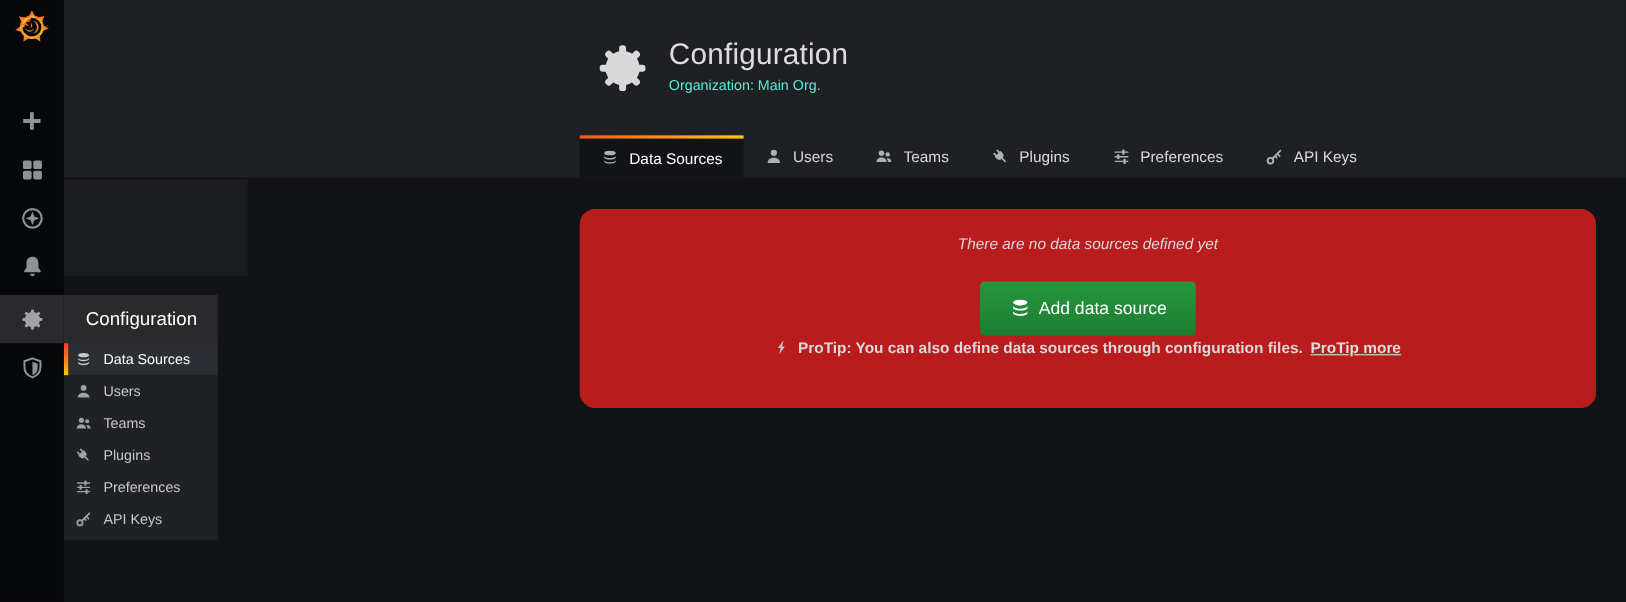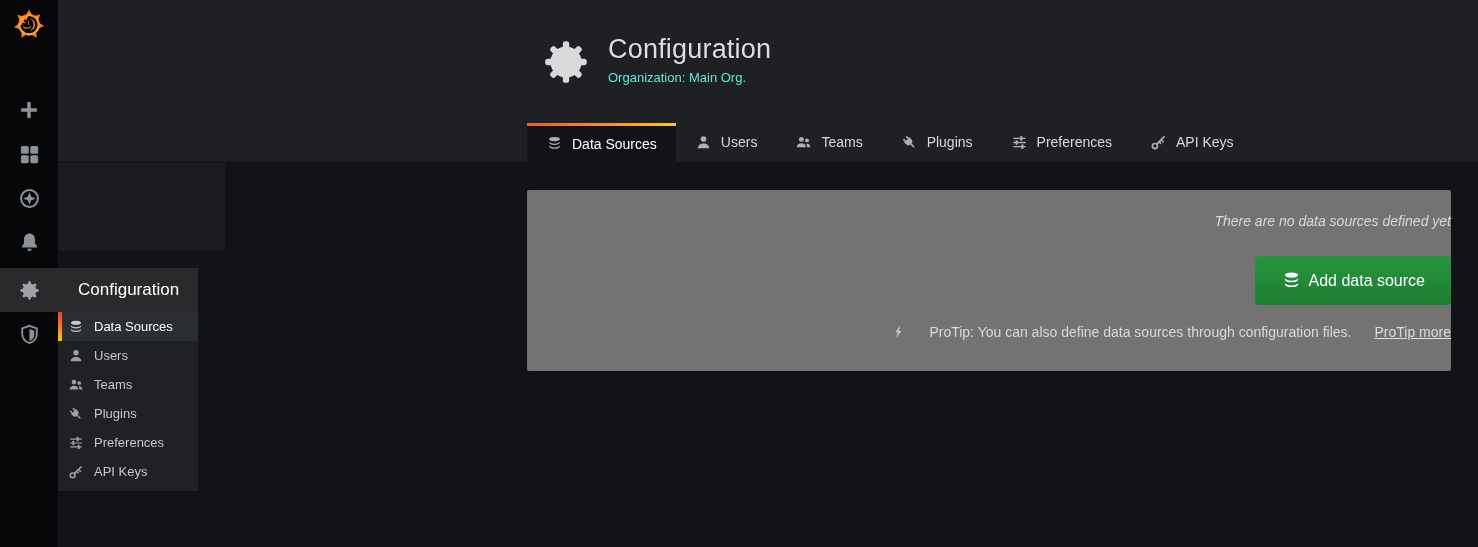--- a/index.html
+++ b/index.html
@@ -87,37 +87,37 @@
     background:#121316; color:#fff; padding-top:3px;
   }
   .tab.active::before {
     content:""; position:absolute; top:0; left:0; right:0; height:3px;
     background:linear-gradient(90deg,#f05a28,#fbca0a);
   }
 
   
   .panel {
     position:absolute; left:527px; top:190px; width:924px; height:181px;
-    background:#737373; border-radius:2px; z-index:8;
-    display:flex; flex-direction:column; align-items:flex-end;
+    background:#b91c1c; border-radius:14px; z-index:8;
+    display:flex; flex-direction:column; align-items:center;
   }
   .empty-msg {
     margin-top:23px; font-size:14px; font-style:italic; color:#d8d9da;
   }
   .add-btn {
     margin-top:27px; height:49px; padding:0 26px;
     display:inline-flex; align-items:center; gap:6px;
     background:linear-gradient(180deg,#27963f,#1d7d32);
     border:none; border-radius:4px; cursor:pointer;
     color:#fff; font-size:16px; font-family:inherit;
   }
   .add-btn .btn-icon { color:#fff; }
   .protip {
-    margin-top:19px; display:flex; align-items:center; gap:23px;
-    font-size:14px; color:#d8d9da;
+    margin-top:3px; display:flex; align-items:center; gap:7px;
+    font-size:14px; color:#d8d9da;font-weight:bold;
   }
   .protip .bolt { color:#c7c8ca; }
   .learn-more { color:#dcddde; text-decoration:underline; cursor:pointer; }
 </style>
 </head>
 <body>
 
 <svg width="0" height="0" style="position:absolute" aria-hidden="true">
   <defs>
     <linearGradient id="logoGrad" x1="0.2" y1="0" x2="0.6" y2="1">

